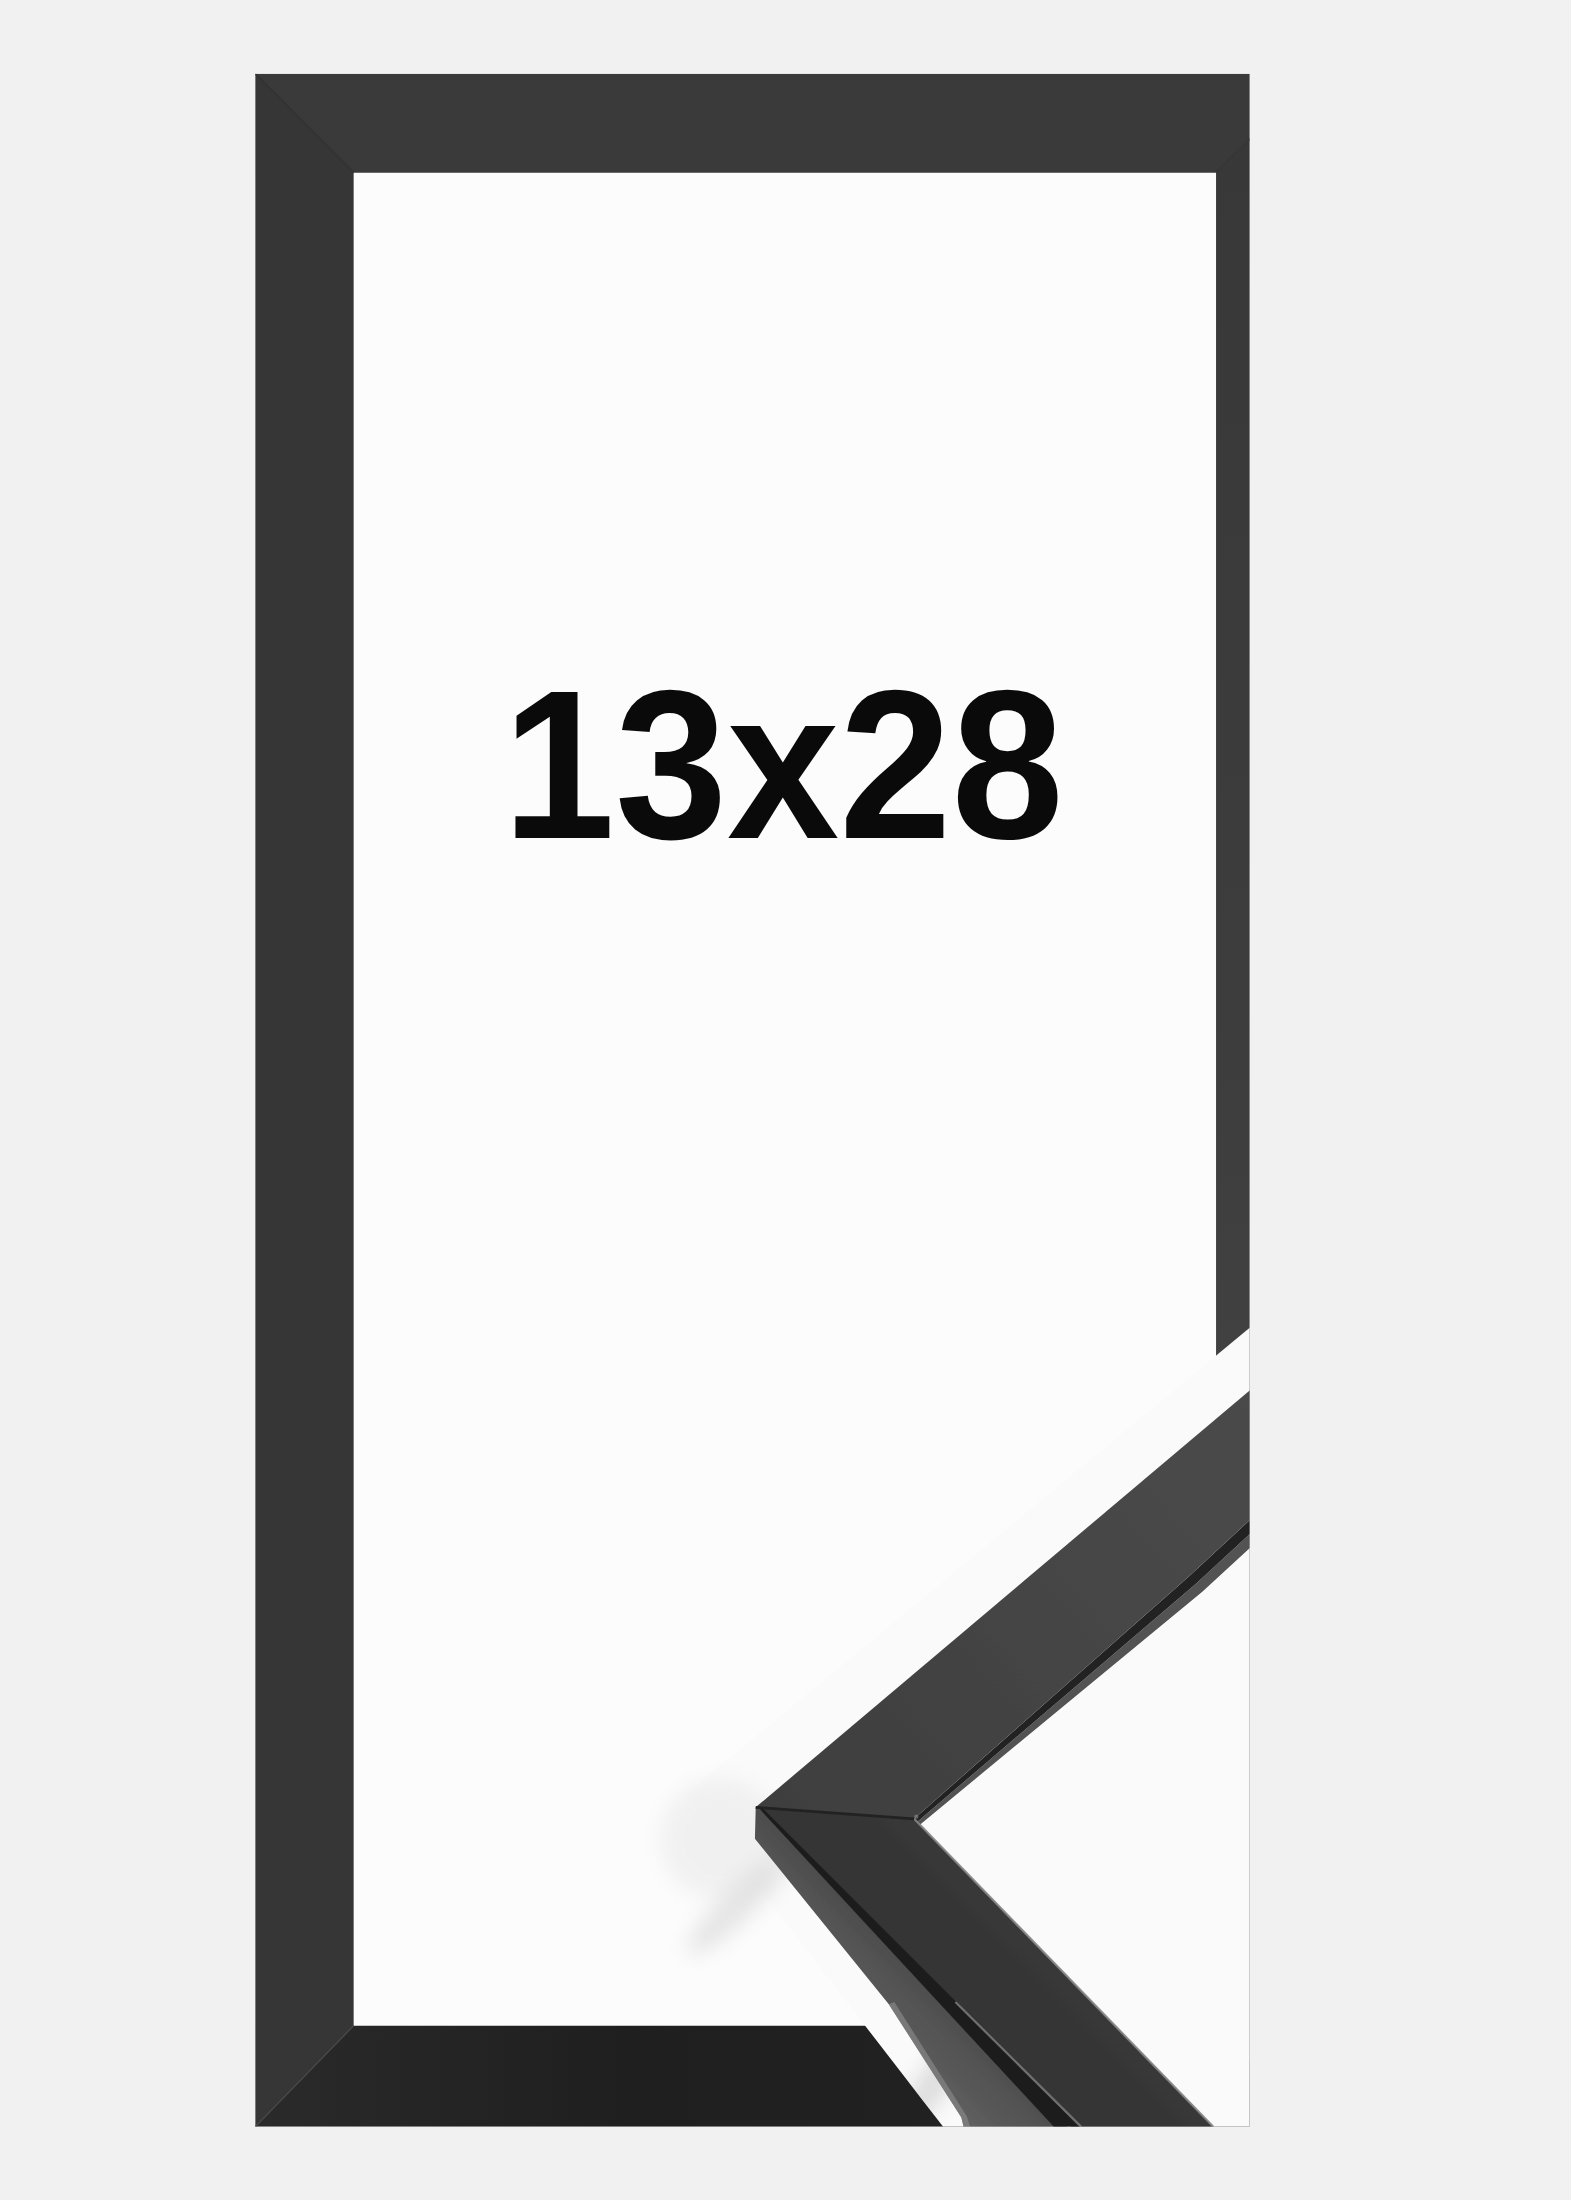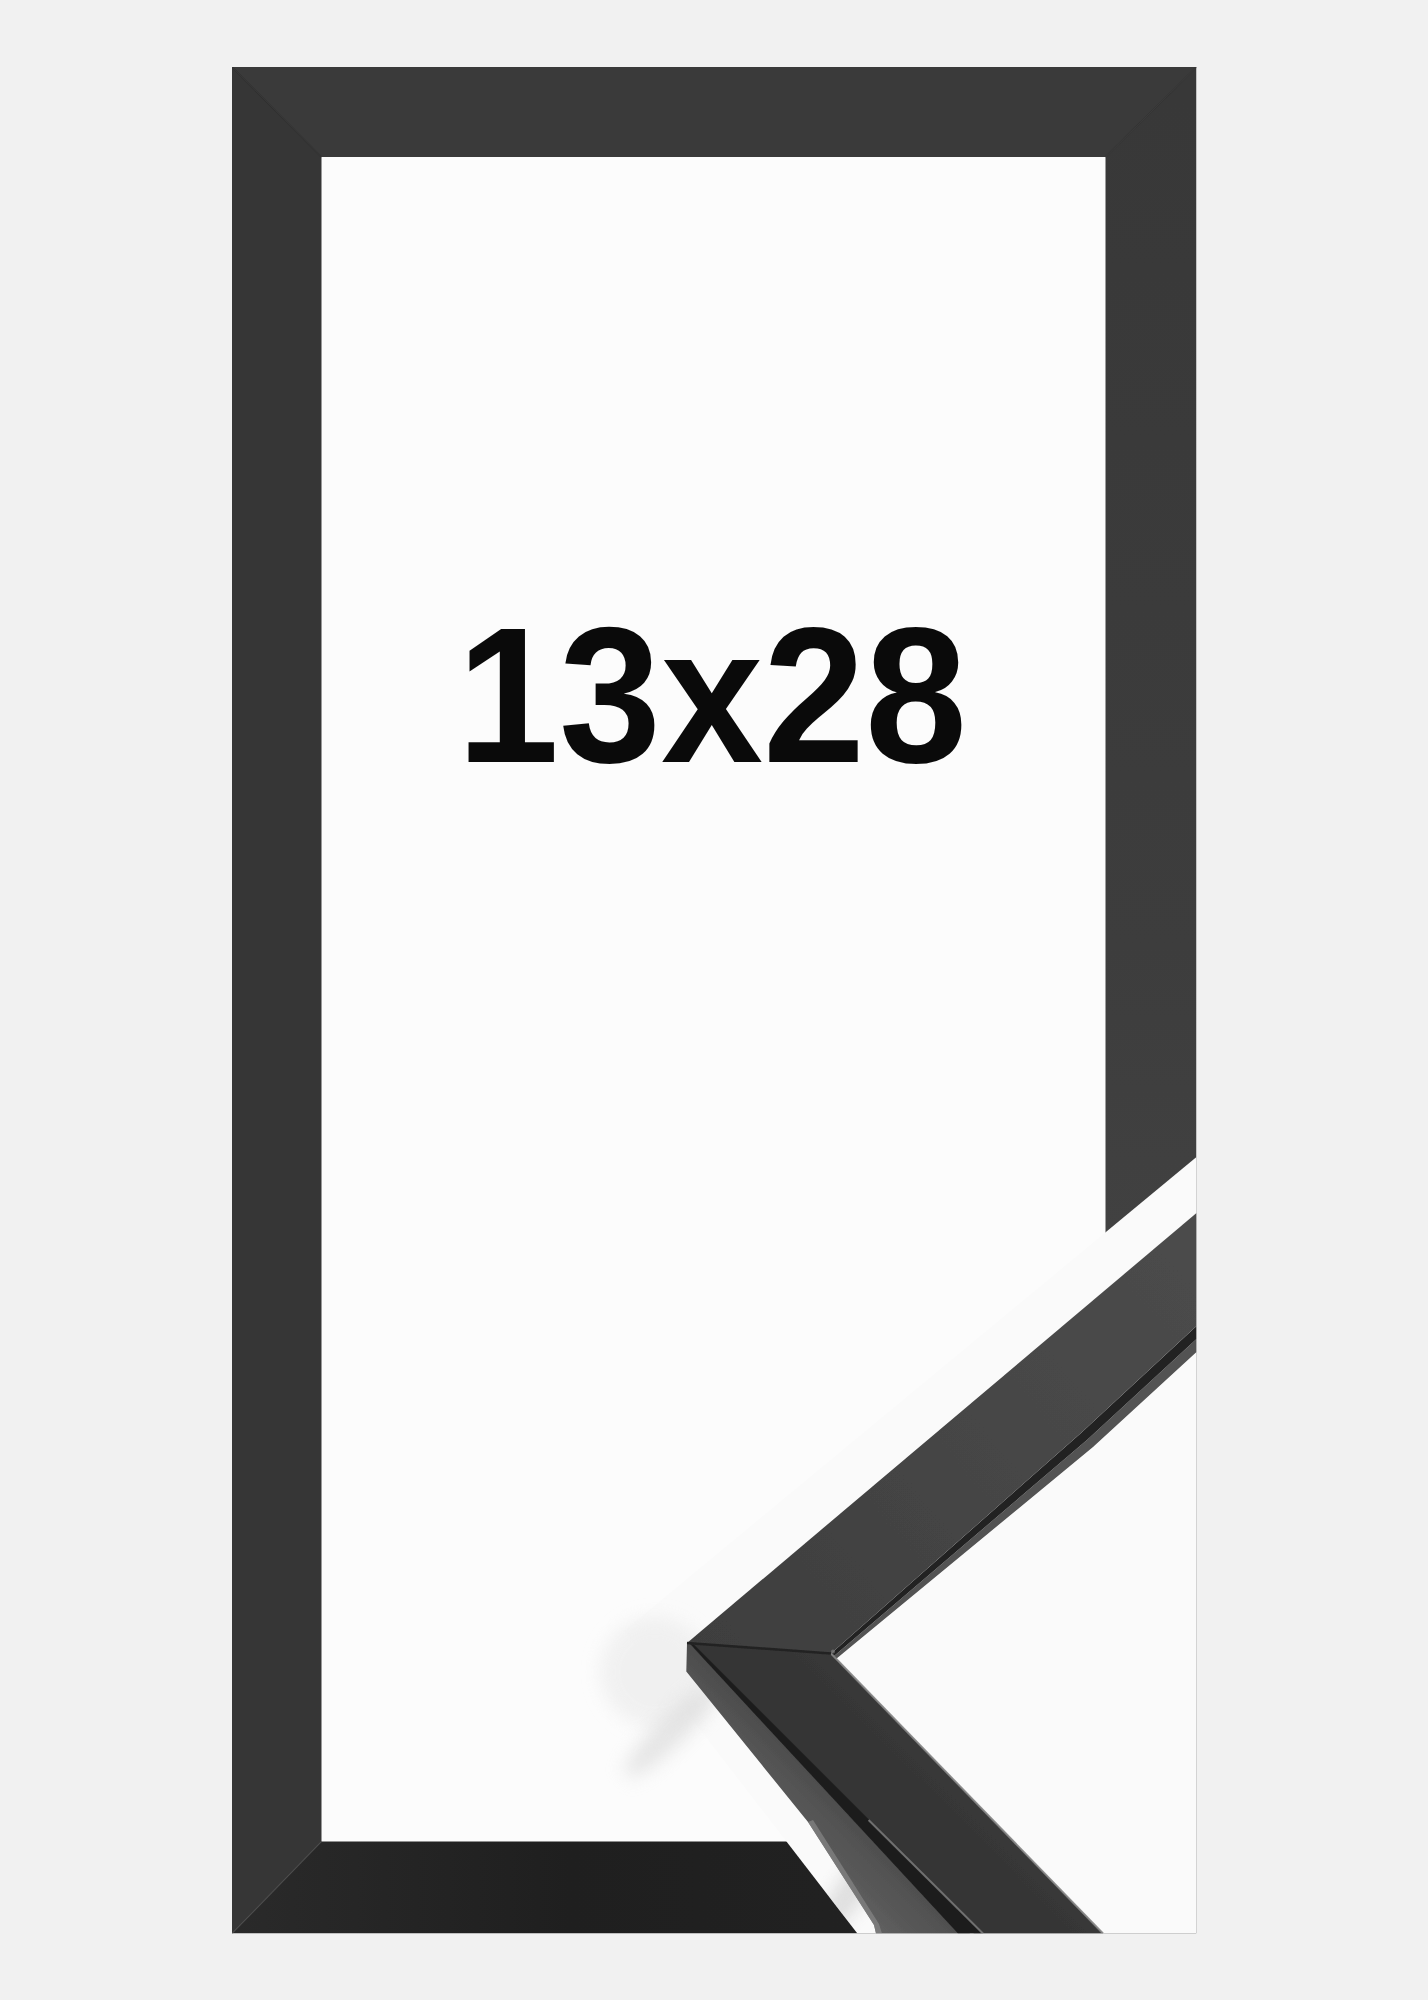--- a/index.html
+++ b/index.html
@@ -1,16 +1,16 @@
 <!DOCTYPE html>
 <html><head>
 <meta charset="utf-8">
 <style>
   html,body{margin:0;padding:0;background:#f1f1f1;}
-  .wrap{width:1428px;height:2000px;position:relative;overflow:hidden;}
+  .wrap{width:1136px;height:2000px;position:relative;overflow:hidden;}
   svg{position:absolute;top:0;left:0;}
   text{font-family:"Liberation Sans",sans-serif;font-weight:bold;}
 </style>
 </head>
 <body>
 <div class="wrap">
 <svg width="1428" height="2000" viewBox="0 0 1428 2000">
   <defs>
     <linearGradient id="upFace" x1="687" y1="1643" x2="1196" y2="1213" gradientUnits="userSpaceOnUse">
       <stop offset="0" stop-color="#3e3e3e"></stop>

